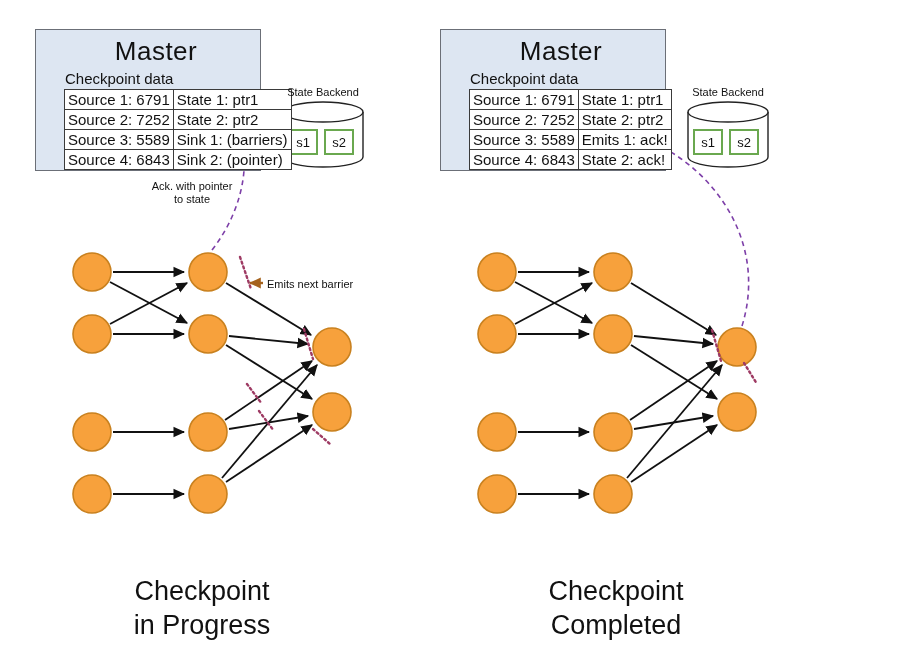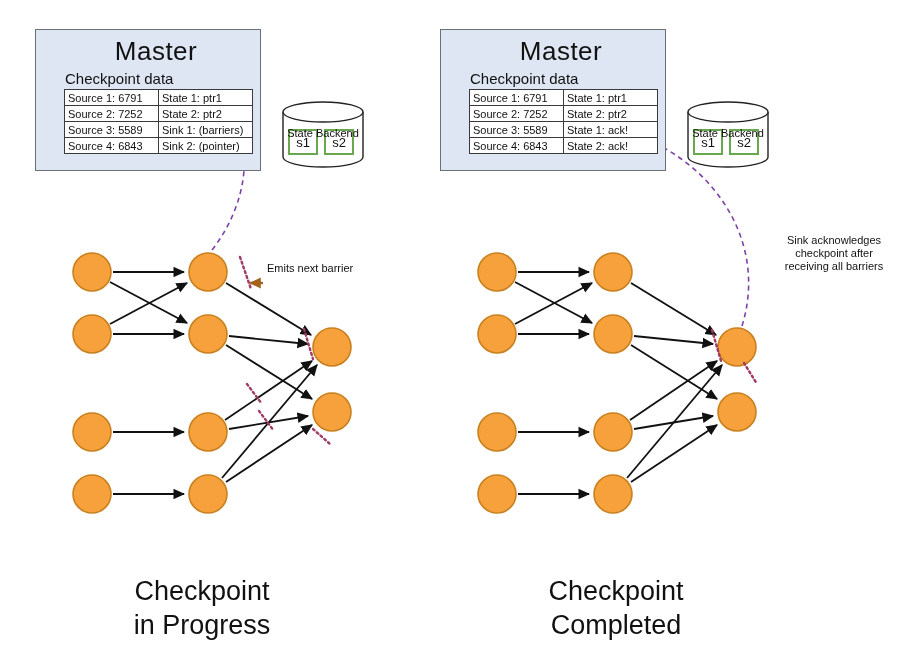--- a/index.html
+++ b/index.html
@@ -8,23 +8,23 @@
   #stage { position:relative; width:904px; height:662px; background:#ffffff; overflow:hidden; }
 
   svg.scene { position:absolute; left:0; top:0; z-index:1; }
 
   .master { position:absolute; top:29px; width:226px; height:142px;
             background:#dde6f2; border:1px solid #6b6f77; z-index:2;padding-left:16px; }
   .master-title { text-align:center; font-size:26px; margin-top:6px; letter-spacing:.5px; }
   .cp-label { font-size:15px; margin:3px 0 2px 13px; }
   .cp-table { border-collapse:collapse; margin-left:12px; }
   .cp-table td { width:94px; height:16px; border:1px solid #3a3a3a; background:#fff;
-                 font-size:11px; padding:1px 3px; white-space:nowrap; }
-
-  .sb-label { position:absolute; width:110px; text-align:center; font-size:11px; z-index:2;margin-top:41px; }
+                 font-size:15px; padding:1px 3px; white-space:nowrap; }
+
+  .sb-label { position:absolute; width:110px; text-align:center; font-size:11px; z-index:2; }
   .note { position:absolute; font-size:11px; white-space:pre-line; z-index:2; }
   .center { text-align:center; }
   .caption { position:absolute; width:290px; text-align:center; font-size:27px;
              line-height:34px; white-space:pre-line; z-index:2; }
 
   
   .edge    { stroke:#111; stroke-width:1.8; }
   .node    { fill:#f7a13c; stroke:#c9811f; stroke-width:1.6; }
   .cyl     { fill:#fff; stroke:#222; stroke-width:1.4; }
   .sbox    { fill:#fff; stroke:#6aa84f; stroke-width:2; }
@@ -177,36 +177,35 @@
         <tr>
           <td>Source 1: 6791</td>
           <td>State 1: ptr1</td>
         </tr>
         <tr>
           <td>Source 2: 7252</td>
           <td>State 2: ptr2</td>
         </tr>
         <tr>
           <td>Source 3: 5589</td>
-          <td>State 1: ack!</td>
+          <td>Emits 1: ack!</td>
         </tr>
         <tr>
           <td>Source 4: 6843</td>
           <td>State 2: ack!</td>
         </tr>
       </tbody>
     </table>
   </div>
 
   <div class="sb-label" style="left:268px; top:86px;">State Backend</div>
   <div class="sb-label" style="left:673px; top:86px;">State Backend</div>
 
-  <div class="note" style="left:267px; top:262px;">Emits next barrier</div>
-  <div class="note center" style="left:768px; top:234px; width:132px; line-height:13px;">Sink acknowledges
-checkpoint after
-receiving all barriers</div>
+  <div class="note center" style="left:128px; top:180px; width:128px; line-height:13px;">Ack. with pointer
+to state</div>
+  <div class="note" style="left:267px; top:278px;">Emits next barrier</div>
 
   <div class="caption" style="left:57px; top:574px;">Checkpoint
 in Progress</div>
   <div class="caption" style="left:471px; top:574px;">Checkpoint
 Completed</div>
 
 </div>
 
 </body></html>

